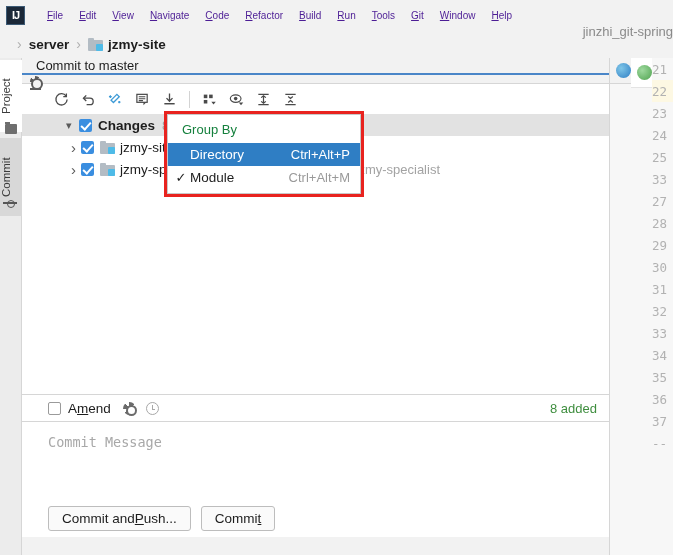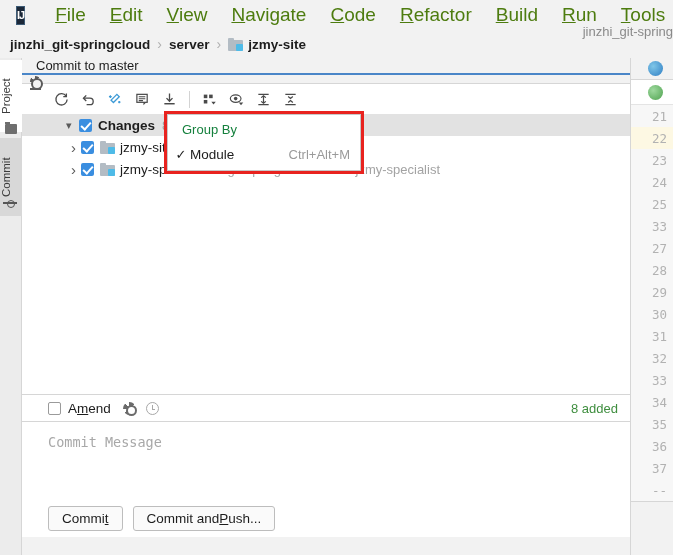--- a/index.html
+++ b/index.html
@@ -12,39 +12,38 @@
     overflow: hidden;
     position: relative;
   }
 
   
   .menubar {
     height: 30px;
     background: #f2f2f2;
     display: flex;
     align-items: center;
-    padding-left: 16px;
-    position: relative;
-    gap: 8px;
+    padding-left: 6px;
+    position: relative;
   }
   .logo {
     width: 19px; height: 19px;
     background: #1b2838;
     border: 1px solid #3c5a75;
     color: #fff;
     font-size: 11px;
     font-weight: bold;
     display: flex; align-items: center; justify-content: center;
     margin-right: 14px;
     letter-spacing: -1px;
   }
   .menu-item {
     padding: 3px 8px;
-    font-size: 19px;
-    color: #4d7c0f;
+    font-size: 10px;
+    color: #4c1d95;
     cursor: default;
     white-space: nowrap;
   }
   .menu-item .mn { text-decoration: underline; }
   .proj-name {
     position: absolute;
     right: 0; top: 24px;
     color: #8a8a8a;
     font-size: 13px;
     white-space: nowrap;
@@ -402,21 +401,21 @@
     background: #f2f2f2;
   }
 
   
   .gutter {
     flex: 0 0 43px;
     background: #f7f7f7;
     border-left: 1px solid #d6d6d6;
     position: relative;
     display: flex;
-    flex-direction: column;
+    flex-direction: row;
   }
   .gut-top {
     height: 26px;
     border-bottom: 1px solid #d6d6d6;
     background: #f2f2f2;
     display: flex; align-items: center; justify-content: center;
   }
   .gut-top2 {
     height: 30px;
     border-bottom: 1px solid #e4e4e4;
@@ -459,21 +458,20 @@
   <div class="menu-item"><span class="mn">B</span>uild</div>
   <div class="menu-item"><span class="mn">R</span>un</div>
   <div class="menu-item"><span class="mn">T</span>ools</div>
   <div class="menu-item"><span class="mn">G</span>it</div>
   <div class="menu-item"><span class="mn">W</span>indow</div>
   <div class="menu-item"><span class="mn">H</span>elp</div>
   <div class="proj-name">jinzhi_git-spring</div>
 </div>
 
 <div class="breadcrumb">
-  <span>jinzhi_git-springcloud</span>
   <span class="bc-sep">›</span>
   <span>server</span>
   <span class="bc-sep">›</span>
   <span class="mod-icon">
       <i></i>
       <b></b>
     </span>
   <span>jzmy-site</span>
 </div>
 
@@ -598,22 +596,22 @@
       <span class="ic-gear2"></span>
       <span class="ic-clock"></span>
       <span class="added-count">8 added</span>
     </div>
 
     <div class="msgbox">
       <div class="msg-ph">Commit Message</div>
     </div>
 
     <div class="btnbar">
+      <div class="btn">Commit and <u>P</u>ush...</div>
       <div class="btn">Commi<u>t</u></div>
-      <div class="btn">Commit and <u>P</u>ush...</div>
     </div>
 
     <div class="statusbar"></div>
   </div>
 
   <div class="gutter">
     <div class="gut-top">
       <span class="circ blue"></span>
     </div>
     <div class="gut-top2">
@@ -639,19 +637,24 @@
       <div class="lrow">37</div>
       <div class="lrow">--</div>
     </div>
     <div class="gut-bottom"></div>
   </div>
 </div>
 
 <div class="popup-wrap">
   <div class="popup">
     <div class="popup-title">Group By</div>
+    <div class="pitem selected">
+      <span class="tick"></span>
+      <span class="pname">Directory</span>
+      <span class="pkey">Ctrl+Alt+P</span>
+    </div>
     <div class="pitem">
       <span class="tick">✓</span>
       <span class="pname">Module</span>
       <span class="pkey">Ctrl+Alt+M</span>
     </div>
   </div>
 </div>
 
 </body></html>

